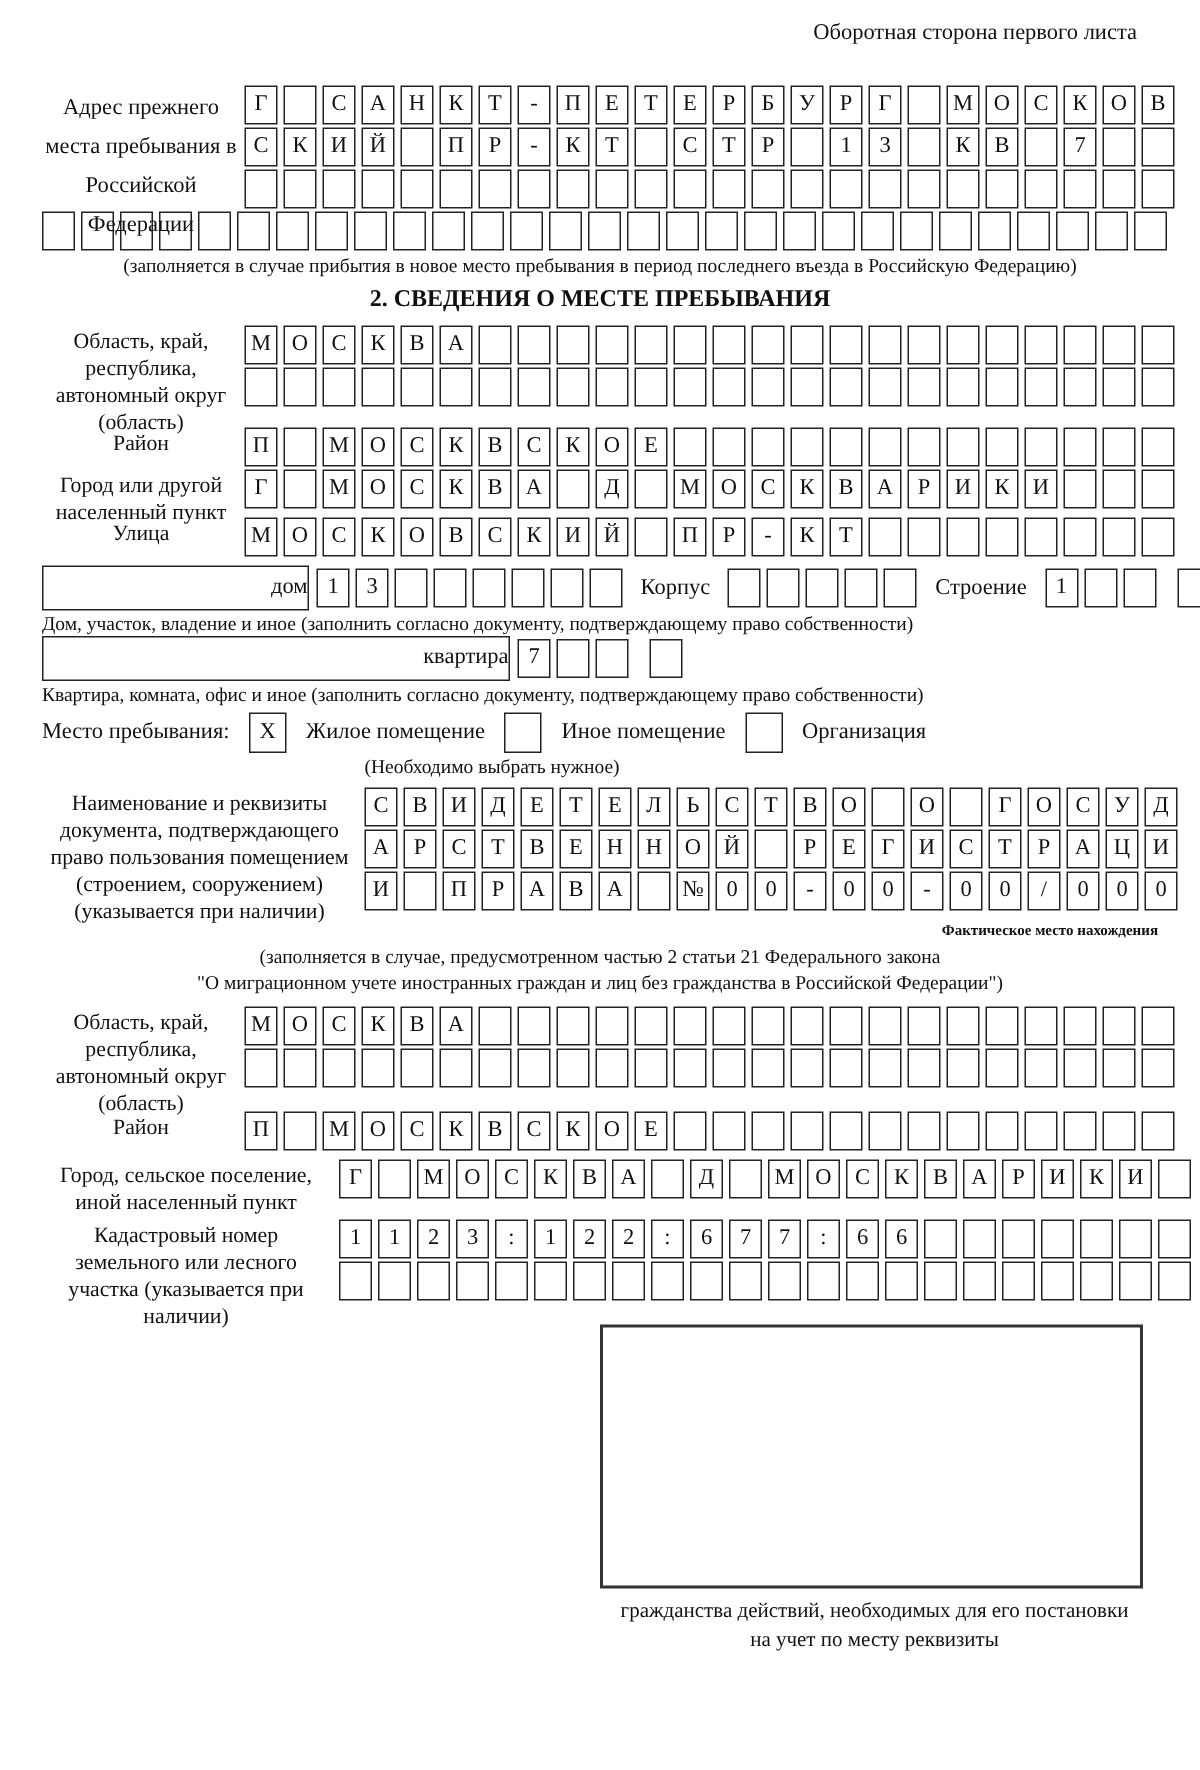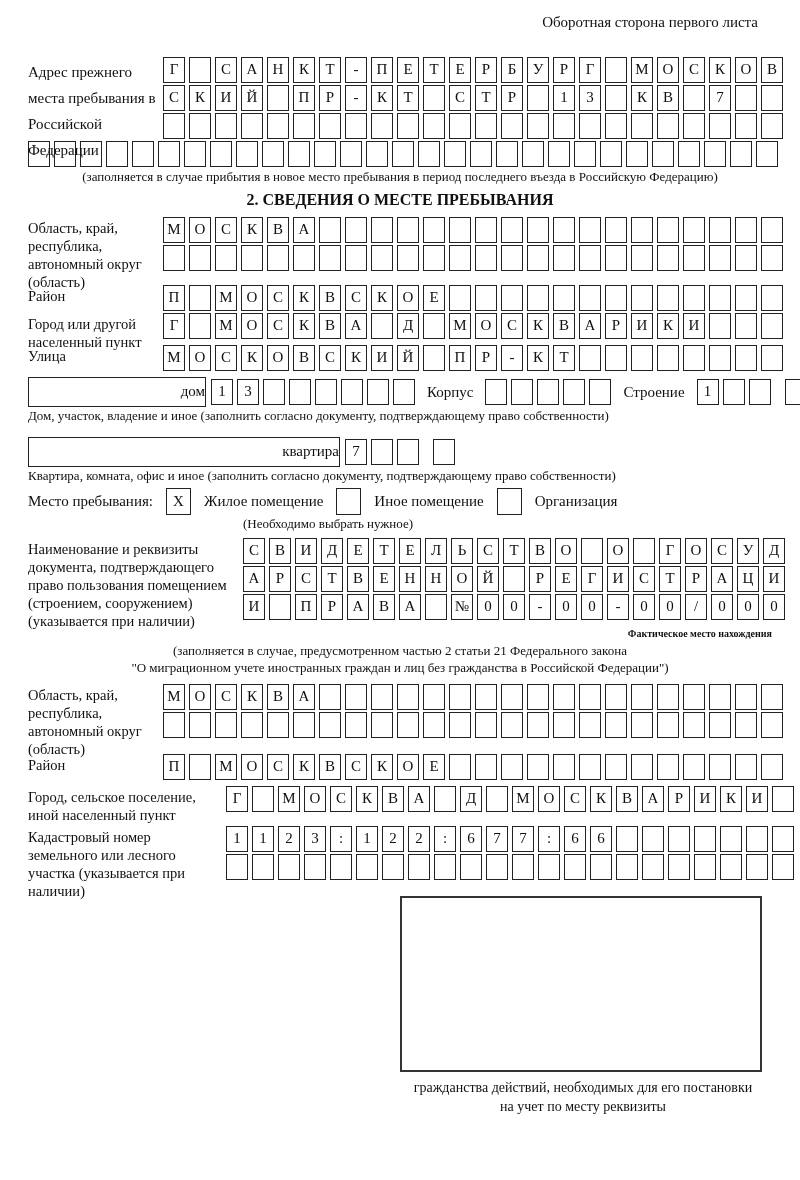--- a/index.html
+++ b/index.html
@@ -8,36 +8,36 @@
   .page-header{text-align:right;font-size:15px;padding-right:14px;}
 
   
   .cells{display:flex;gap:4px;margin-bottom:2px;}
   .cell{flex:0 0 auto;box-sizing:border-box;width:22px;height:26px;border:1.7px solid #222;
         text-align:center;font-size:15px;line-height:23px;background:#fff;}
   .gapL{margin-left:9px;}
 
   
   .frow{position:relative;}
-  .flabel{position:absolute;left:0;top:2px;font-size:14.5px;line-height:18px;}
+  .flabel{position:absolute;left:0;top:2px;font-size:14.5px;line-height:18px;text-align:center;}
   .w135{width:132px;}
   .w215{width:210px;}
   .w198{width:192px;}
   .ind135{margin-left:135px;}
   .ind215{margin-left:215px;}
   .ind198{margin-left:198px;}
   .addr-label{font-size:15px;line-height:26px;}
 
   .note{font-size:13px;line-height:16px;margin-top:1px;}
   .center{text-align:center;}
   .sec-title{font-weight:bold;font-size:16px;text-align:center;margin-top:6px;margin-bottom:8px;}
   .sub-title{font-weight:bold;font-size:10px;text-align:right;margin-top:8px;}
 
   .mt6{margin-top:6px;} .mt14{margin-top:14px;} .mt16{margin-top:16px;}
-  .mt4{margin-top:4px;} .mt2{margin-top:13px;} .mt26{margin-top:26px;} .mt8{margin-top:8px;}
+  .mt4{margin-top:4px;} .mt2{margin-top:0;} .mt26{margin-top:26px;} .mt8{margin-top:8px;}
 
   
   .inline-row{display:flex;align-items:center;gap:5px;}
   .widebox{box-sizing:border-box;height:30px;border:1.7px solid #222;text-align:right;
            font-size:15px;line-height:27px;flex:0 0 auto;}
   .wb-dom{width:178px;}
   .wb-kv{width:312px;}
   .inline-label{font-size:15px;padding:0 7px;flex:0 0 auto;}
 
   

